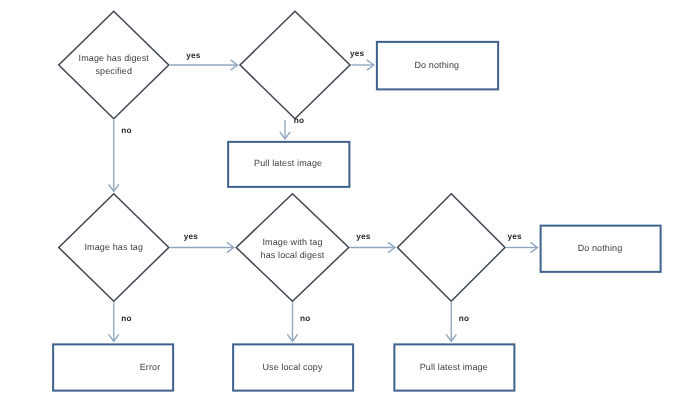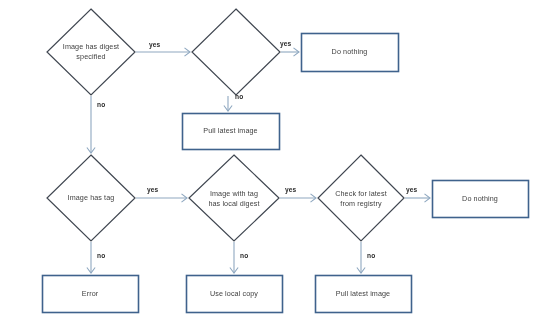--- a/index.html
+++ b/index.html
@@ -109,26 +109,24 @@
 
   <div class="node-label" style="left:301px;top:33px;width:97px;height:38px;">Do nothing</div>
 
   <div class="node-label" style="left:182px;top:113px;width:97px;height:36px;">Pull latest image</div>
 
   <div class="node-label" style="left:189px;top:180px;width:90px;height:38px;">Image with tag
 has local digest</div>
 
   <div class="node-label" style="left:47px;top:182px;width:88px;height:32px;">Image has tag</div>
 
-  <div class="node-label" style="left:318px;top:180px;width:86px;height:38px;">Check for latest
-from registry</div>
 
   <div class="node-label" style="left:432px;top:180px;width:96px;height:37px;">Do nothing</div>
 
-  <div class="node-label" style="left:42px;top:275px;width:96px;height:37px;">Error</div>
+  <div class="node-label" style="left:42px;top:275px;width:96px;height:37px;padding-left:30px;">Error</div>
 
   <div class="node-label" style="left:186px;top:275px;width:96px;height:37px;">Use local copy</div>
 
   <div class="node-label" style="left:315px;top:275px;width:96px;height:37px;">Pull latest image</div>
 
   <div class="edge-label" style="left:149px;top:41px;">yes</div>
   <div class="edge-label" style="left:97px;top:101px;">no</div>
   <div class="edge-label" style="left:280px;top:40px;">yes</div>
   <div class="edge-label" style="left:235px;top:93px;">no</div>
   <div class="edge-label" style="left:147px;top:186px;">yes</div>

